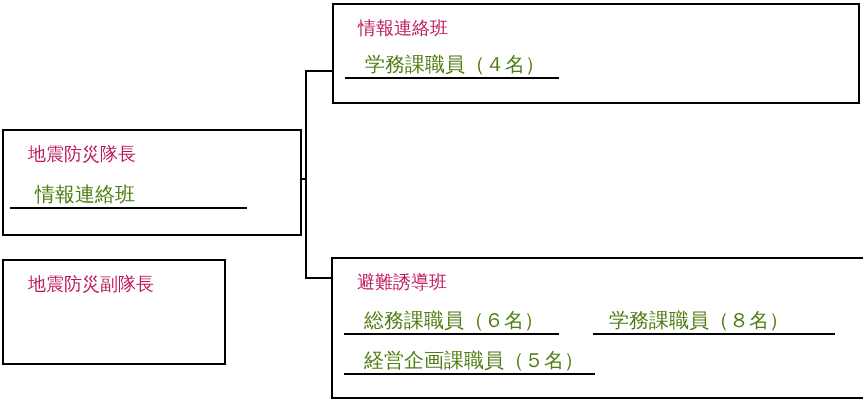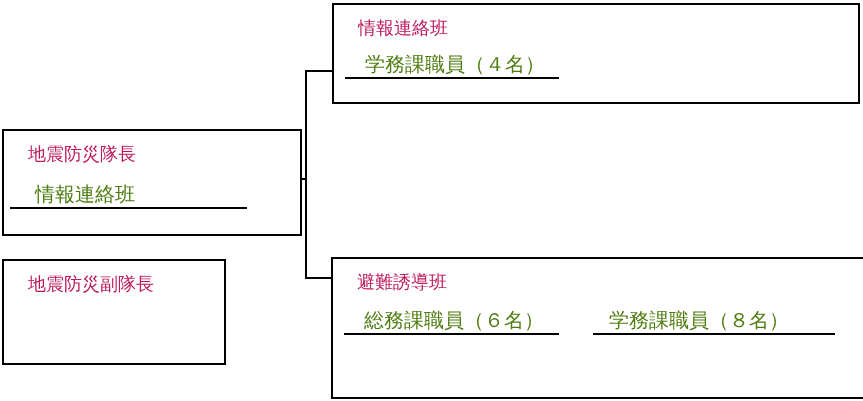--- a/index.html
+++ b/index.html
@@ -79,15 +79,18 @@
   </div>
 
   <div class="box" style="left:331px; top:257px; width:573px; height:142px;">
     <div class="box-title">避難誘導班</div>
     <div class="member" style="left:11px; top:48px; width:215px;font-family:Liberation Serif, serif;">
       <span class="member-text" style="padding-left:20px;">総務課職員（６名）</span>
     </div>
     <div class="member" style="left:260px; top:48px; width:242px;">
       <span class="member-text" style="padding-left:16px;">学務課職員（８名）</span>
     </div>
+    <div class="member" style="left:11px; top:88px; width:251px;">
+      <span class="member-text" style="padding-left:20px;">経営企画課職員（５名）</span>
+    </div>
   </div>
 
 </div>
 
 </body></html>

